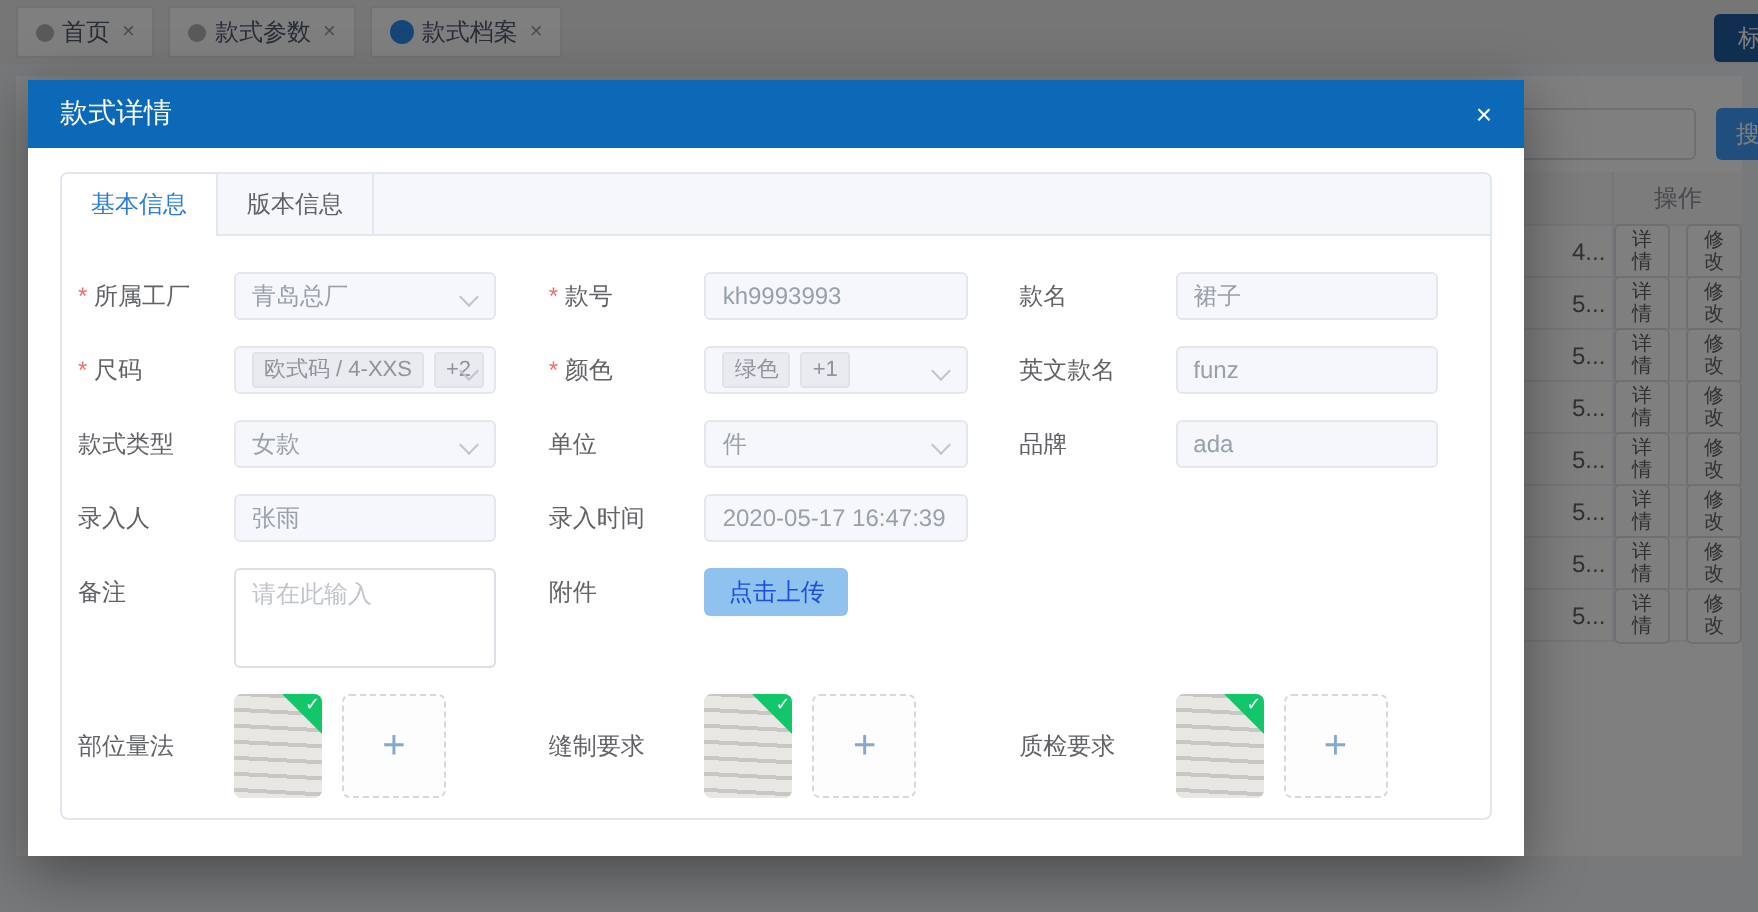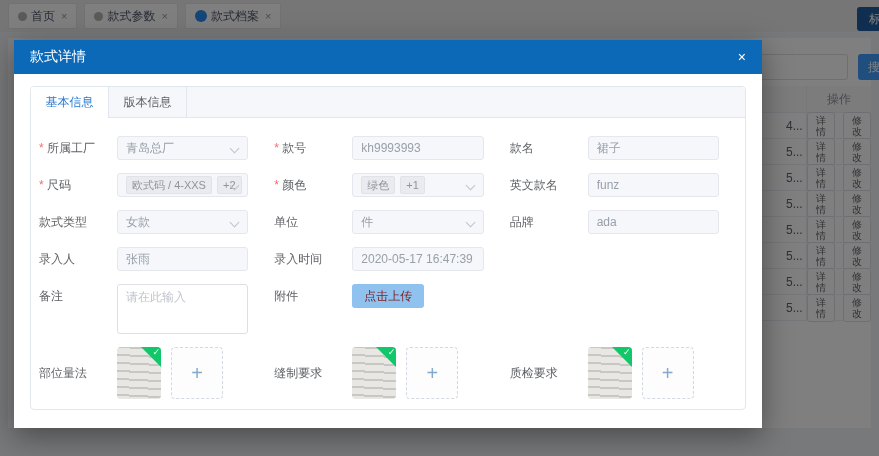--- a/index.html
+++ b/index.html
@@ -55,21 +55,21 @@
   input.ctrl::placeholder{color:#c0c4cc;}
   .select{padding-right:22px;cursor:pointer;}
   .chev{position:absolute;right:9px;top:8px;width:6px;height:6px;border-right:1px solid #c0c4cc;
         border-bottom:1px solid #c0c4cc;transform:rotate(45deg);}
   .tag{background:#e9ebf0;border:1px solid #dfe3e8;color:#909399;font-size:11px;line-height:16px;
        padding:0 5px;border-radius:2px;margin-right:5px;white-space:nowrap;}
   .tall .field{align-items:flex-start;}
   .ta{flex:1;min-width:0;height:50px;background:#fff;border:1px solid #dcdfe6;border-radius:3px;font-size:12px;
       color:#606266;padding:4px 8px;resize:none;font-family:Liberation Sans, sans-serif;box-sizing:border-box;outline:none;}
   .ta::placeholder{color:#c0c4cc;}
-  .upload-btn{height:24px;padding:0 12px;background:#8fc2ef;border:none;border-radius:3px;color:#7f1d1d;
+  .upload-btn{height:24px;padding:0 12px;background:#8fc2ef;border:none;border-radius:3px;color:#1d4ed8;
       font-size:12px;cursor:pointer;}
   .ugroup{align-items:center;}
   .thumb{width:44px;height:52px;border-radius:4px;position:relative;overflow:hidden;background:#e7e6e2;
       flex:none;cursor:pointer;}
   .thumb-img{position:absolute;inset:-8px;transform:rotate(3deg);
       background:repeating-linear-gradient(180deg,#c8c7c3 0 2px,#e8e7e3 2px 8px);}
   .badge{position:absolute;top:0;right:0;width:0;height:0;border-top:20px solid #12c76a;
       border-left:20px solid transparent;}
   .bcheck{position:absolute;top:0;right:1px;color:#fff;font-size:9px;z-index:2;}
   .plusbox{width:50px;height:50px;margin-left:10px;border:1px dashed #d3d9e0;border-radius:4px;background:#fdfdfe;

